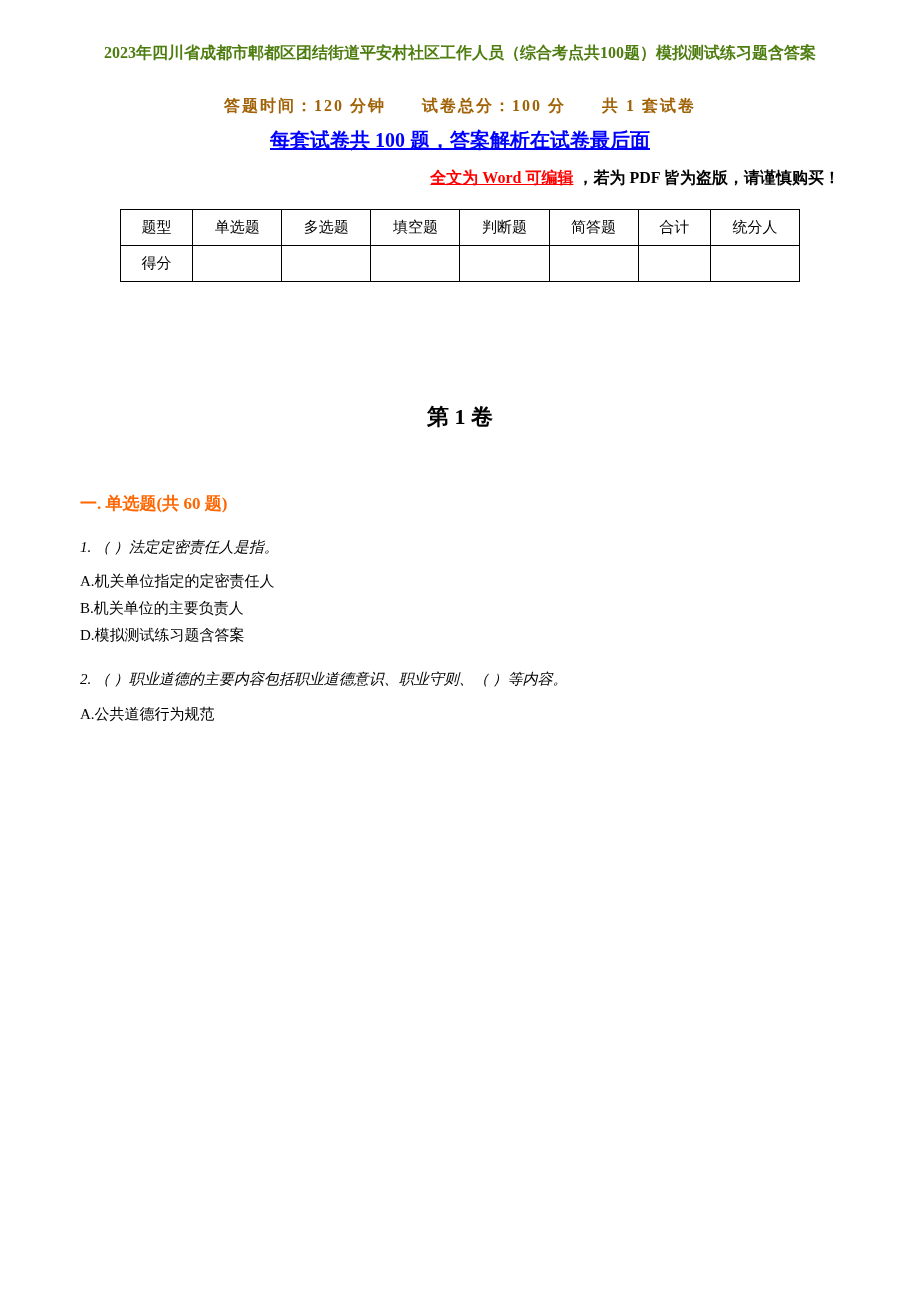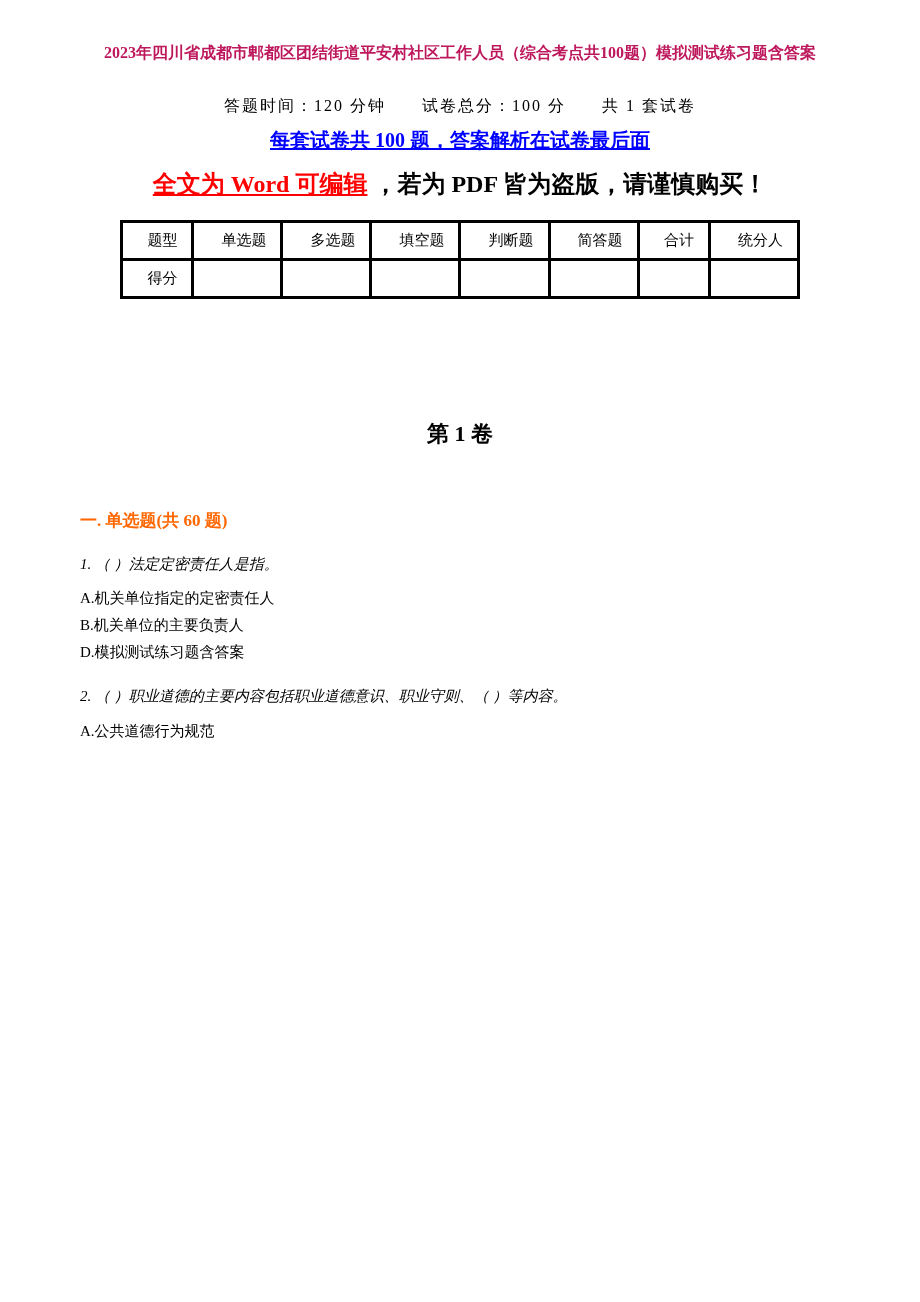--- a/index.html
+++ b/index.html
@@ -17,47 +17,47 @@
       min-height: 1302px;
       padding: 40px 80px;
     }
 
     .title-section {
       text-align: center;
       margin-bottom: 30px;
     }
 
     .main-title {
-      color: #be185d;
+      color: #4d7c0f;
       font-size: 16px;
       font-weight: bold;
       line-height: 1.6;
     }
 
     .info-line {
       text-align: center;
       font-size: 16px;
-      font-weight: normal;
-      color: #000000;
+      font-weight: bold;
+      color: #a16207;
       margin: 18px 0 10px 0;
       letter-spacing: 2px;
     }
 
     .highlight-line {
       text-align: center;
       font-size: 20px;
       font-weight: bold;
       color: #0000ff;
       text-decoration: underline;
       margin: 10px 0;
     }
 
     .word-edit-line {
-      text-align: center;
-      font-size: 24px;
+      text-align: right;
+      font-size: 16px;
       font-weight: bold;
       margin: 14px 0;
       color: #000;
     }
 
     .word-edit-line .red-underline {
       color: #ff0000;
       text-decoration: underline;
     }
 
@@ -66,23 +66,23 @@
       font-weight: bold;
     }
 
     .score-table {
       margin: 20px auto;
       border-collapse: collapse;
       width: 680px;
     }
 
     .score-table td {
-      border: 3px solid #000000;
+      border: 1px solid #000000;
       padding: 8px 14px;
-      text-align: right;
+      text-align: center;
       font-size: 15px;
       min-width: 60px;
       height: 36px;
     }
 
     .divider-space {
       height: 80px;
     }
 
     .volume-title {

